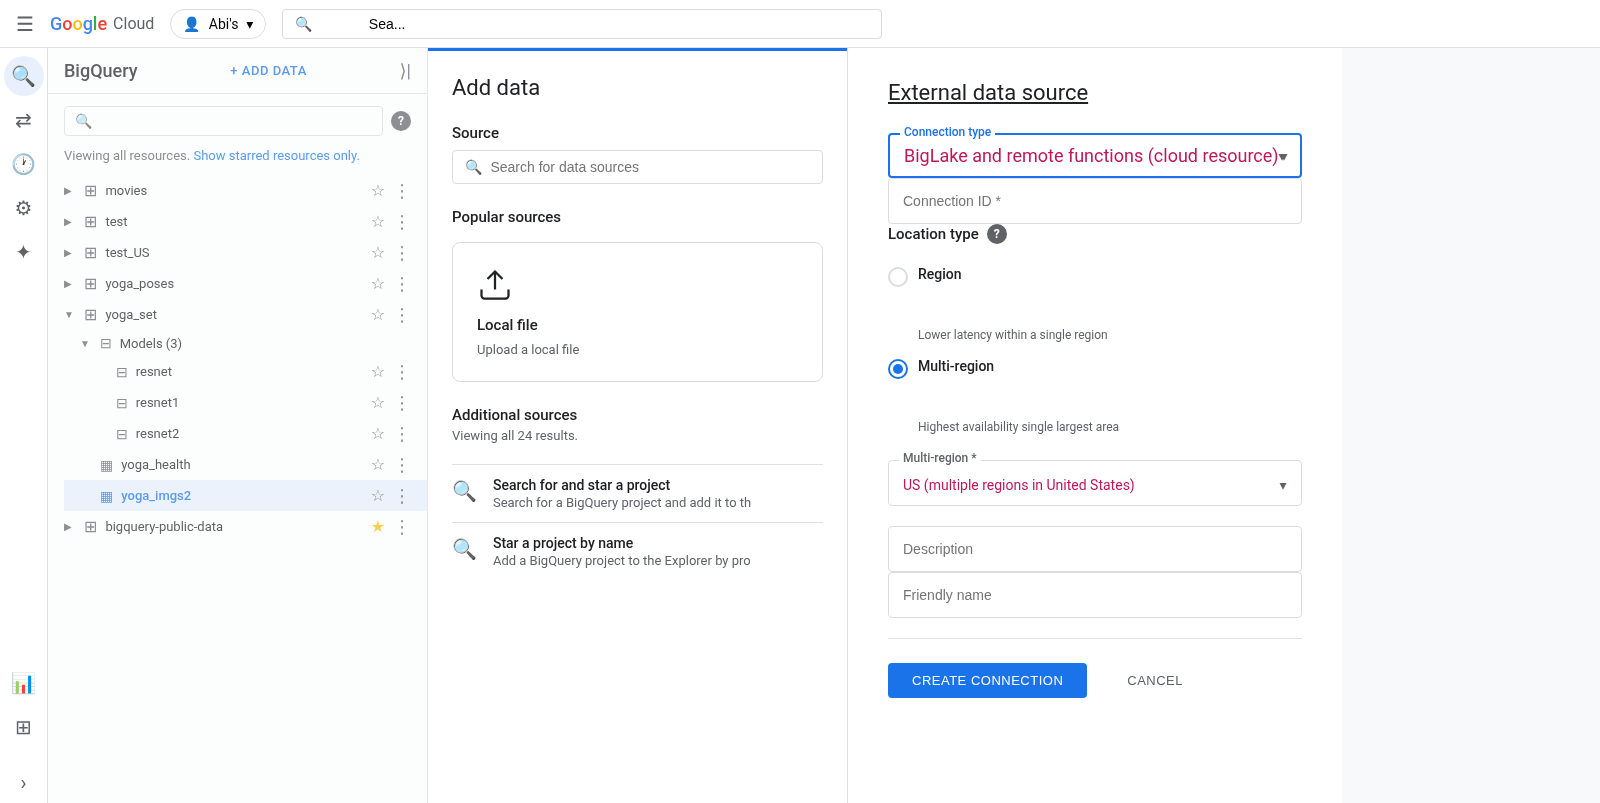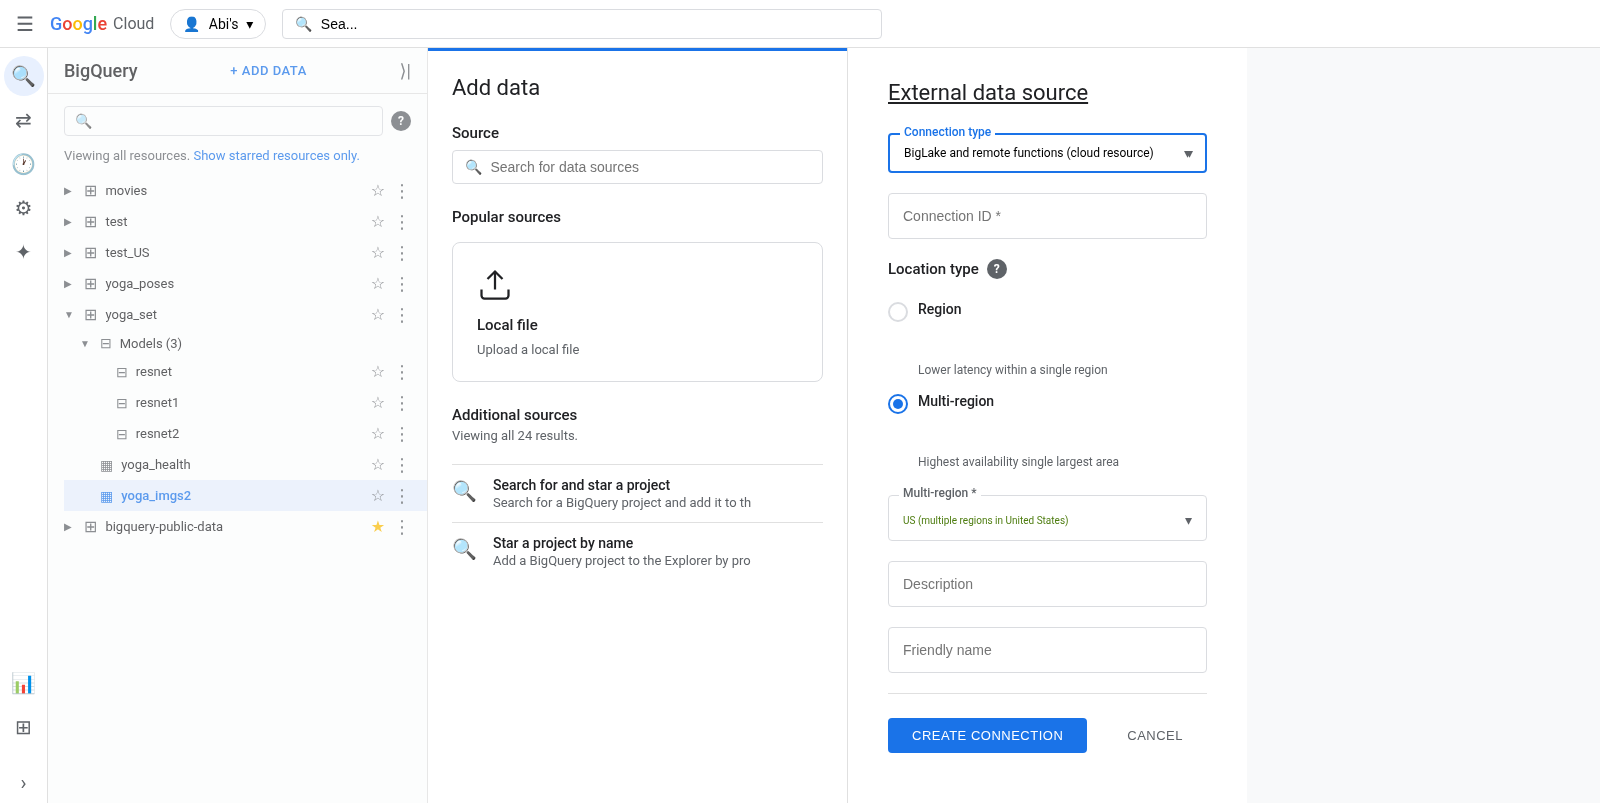--- a/index.html
+++ b/index.html
@@ -123,21 +123,21 @@
 
     
     .external-panel {
       flex: 1;
       background: #fff;
       overflow-y: auto;
       padding: 32px 40px;
     }
     .external-title { font-size: 22px; font-weight: 400; color: #202124; margin-bottom: 28px; text-decoration: underline; }
 
-    .form-group { margin-bottom: 20px; }
+    .form-group { }
     .select-wrapper { position: relative; }
     .select-wrapper::after {
       content: '▾'; position: absolute; right: 14px; top: 50%; transform: translateY(-50%);
       color: #5f6368; pointer-events: none;
     }
     .location-type-row { display: flex; align-items: center; gap: 8px; margin-bottom: 16px; }
     .location-type-label { font-size: 15px; font-weight: 500; color: #202124; }
     .radio-group { display: flex; flex-direction: column; gap: 4px; margin-bottom: 20px; }
     .radio-option { display: flex; align-items: flex-start; gap: 10px; padding: 6px 0; cursor: pointer; }
     .radio-circle {
@@ -196,21 +196,21 @@
     .project-selector {
       display: flex; align-items: center; gap: 8px;
       border: 1px solid #dadce0; border-radius: 20px;
       padding: 6px 12px; cursor: pointer; font-size: 14px;
     }
     .search-bar {
       flex: 1; max-width: 600px;
       border: 1px solid #dadce0; border-radius: 4px;
       padding: 6px 12px; display: flex; align-items: center; gap: 8px;
     }
-    .search-bar input { border: none; outline: none; font-size: 14px; flex: 1; }
+    .search-bar input { border: none; outline: none; font-size: 14px; flex: 1; margin-left: 48px; }
 
     .content-area {
       display: flex;
       margin-top: 48px;
       height: calc(803px - 48px);
       overflow: hidden;
     }
   </style>
 </head>
 <body>
@@ -405,21 +405,21 @@
   </div>
 
   <div class="external-panel">
     <h2 class="external-title">External data source</h2>
 
     <div class="form-group">
       <div class="select-wrapper">
         <div style="border: 2px solid #1a73e8; border-radius: 4px; padding: 4px 14px 10px; position:relative;">
           <div style="position:absolute; top:-10px; left:10px; background:#fff; padding:0 4px; font-size:12px; color:#1a73e8; font-weight:500;">Connection type</div>
           <div style="display:flex; align-items:center; justify-content:space-between; margin-top:6px;">
-            <span style="font-size:12px; color:#000000;">BigLake and remote functions (cloud resource)</span>
+            <span style="font-size:18px; color:#be185d;">BigLake and remote functions (cloud resource)</span>
             <span style="color:#5f6368;">▾</span>
           </div>
         </div>
       </div>
     </div>
 
     <div class="form-group">
       <input type="text" class="placeholder-input" placeholder="Connection ID *" style="color: rgb(154, 160, 166);">
     </div>
 
@@ -441,21 +441,21 @@
         <div>
           <div class="radio-text-title">Multi-region</div>
           <div class="radio-text-desc">Highest availability single largest area</div>
         </div>
       </div>
     </div>
 
     <div class="fieldset-group">
       <div class="fieldset-legend">Multi-region *</div>
       <div style="display:flex; align-items:center; justify-content:space-between;">
-        <span style="font-size:10px; color:#4d7c0f;">US (multiple regions in United States)</span>
+        <span style="font-size:14px; color:#be185d;">US (multiple regions in United States)</span>
         <span style="color:#5f6368;">▾</span>
       </div>
     </div>
 
     <div class="form-group">
       <input type="text" class="placeholder-input" placeholder="Description" style="">
     </div>
 
     <div class="form-group">
       <input type="text" class="placeholder-input" placeholder="Friendly name" style="">

